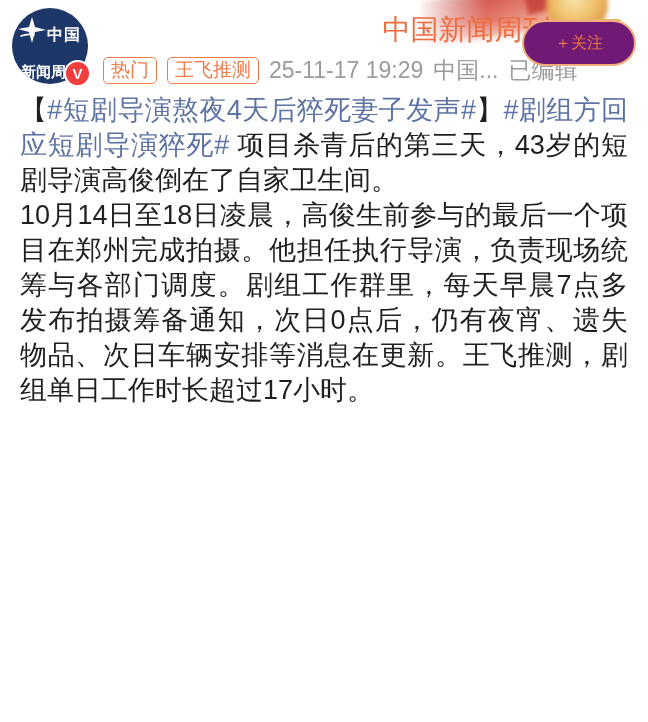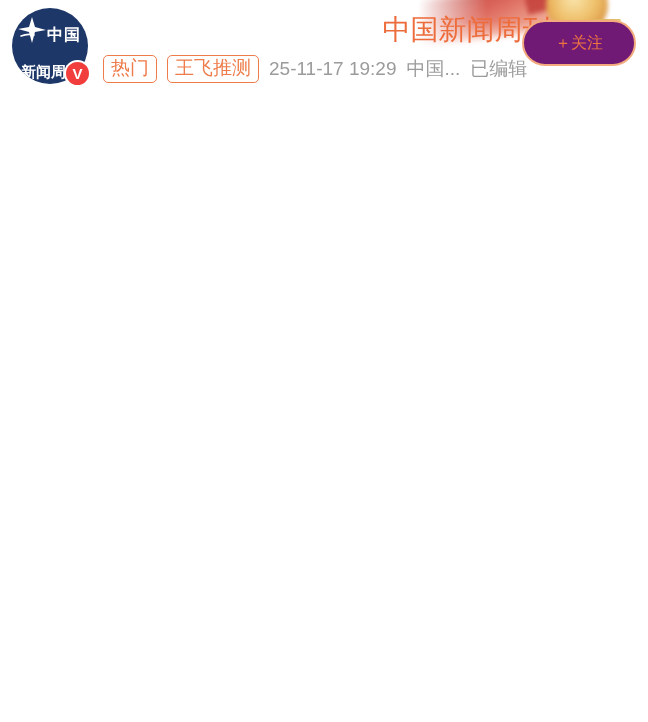--- a/index.html
+++ b/index.html
@@ -97,21 +97,21 @@
   .mrow { display: flex; align-items: center; gap: 10px; margin-top: 8px; }
   .tag {
     display: inline-block;
     padding: 1px 7px 2px 7px;
     border: 1.5px solid var(--tag-orange, #ee7c4a);
     border-radius: 5px;
     color: var(--tag-orange, #ee7c4a);
     font-size: 19px; line-height: 1.2; white-space: nowrap;
     cursor: pointer; background: #fff;
   }
-  .meta { color: var(--meta-gray, #9b9b9b); font-size: 19px; white-space: nowrap; }
+  .meta { color: var(--meta-gray, #9b9b9b); font-size: 23px; white-space: nowrap; }
 
   .follow {
     position: absolute; right: 12px; top: 20px;
     width: 114px; height: 46px;
     background: #701a75;
     border: 2px solid var(--follow-border, #f3ab7e);
     border-radius: 24px;
     color: var(--follow-orange, #ee7440);
     font-size: 16px; font-family: inherit;
     cursor: pointer;
@@ -175,15 +175,17 @@
         <span class="meta">已编辑</span>
       </div>
     </div>
 
     <button class="follow">
       <span>＋关注</span>
     </button>
   </div>
 
   <div class="body-text">
+      <p class="para"><span class="plain">【</span><span class="link">#短剧导演熬夜4天后猝死妻子发声#</span><span class="plain">】</span><span class="link">#剧组方回应短剧导演猝死#</span><span class="plain"> 项目杀青后的第三天，43岁的短剧导演高俊倒在了自家卫生间。</span></p>
+      <p class="para"><span class="plain">10月14日至18日凌晨，高俊生前参与的最后一个项目在郑州完成拍摄。他担任执行导演，负责现场统筹与各部门调度。剧组工作群里，每天早晨7点多发布拍摄筹备通知，次日0点后，仍有夜宵、遗失物品、次日车辆安排等消息在更新。王飞推测，剧组单日工作时长超过17小时。</span></p>
     </div>
 
 </div>
 
 </body></html>

